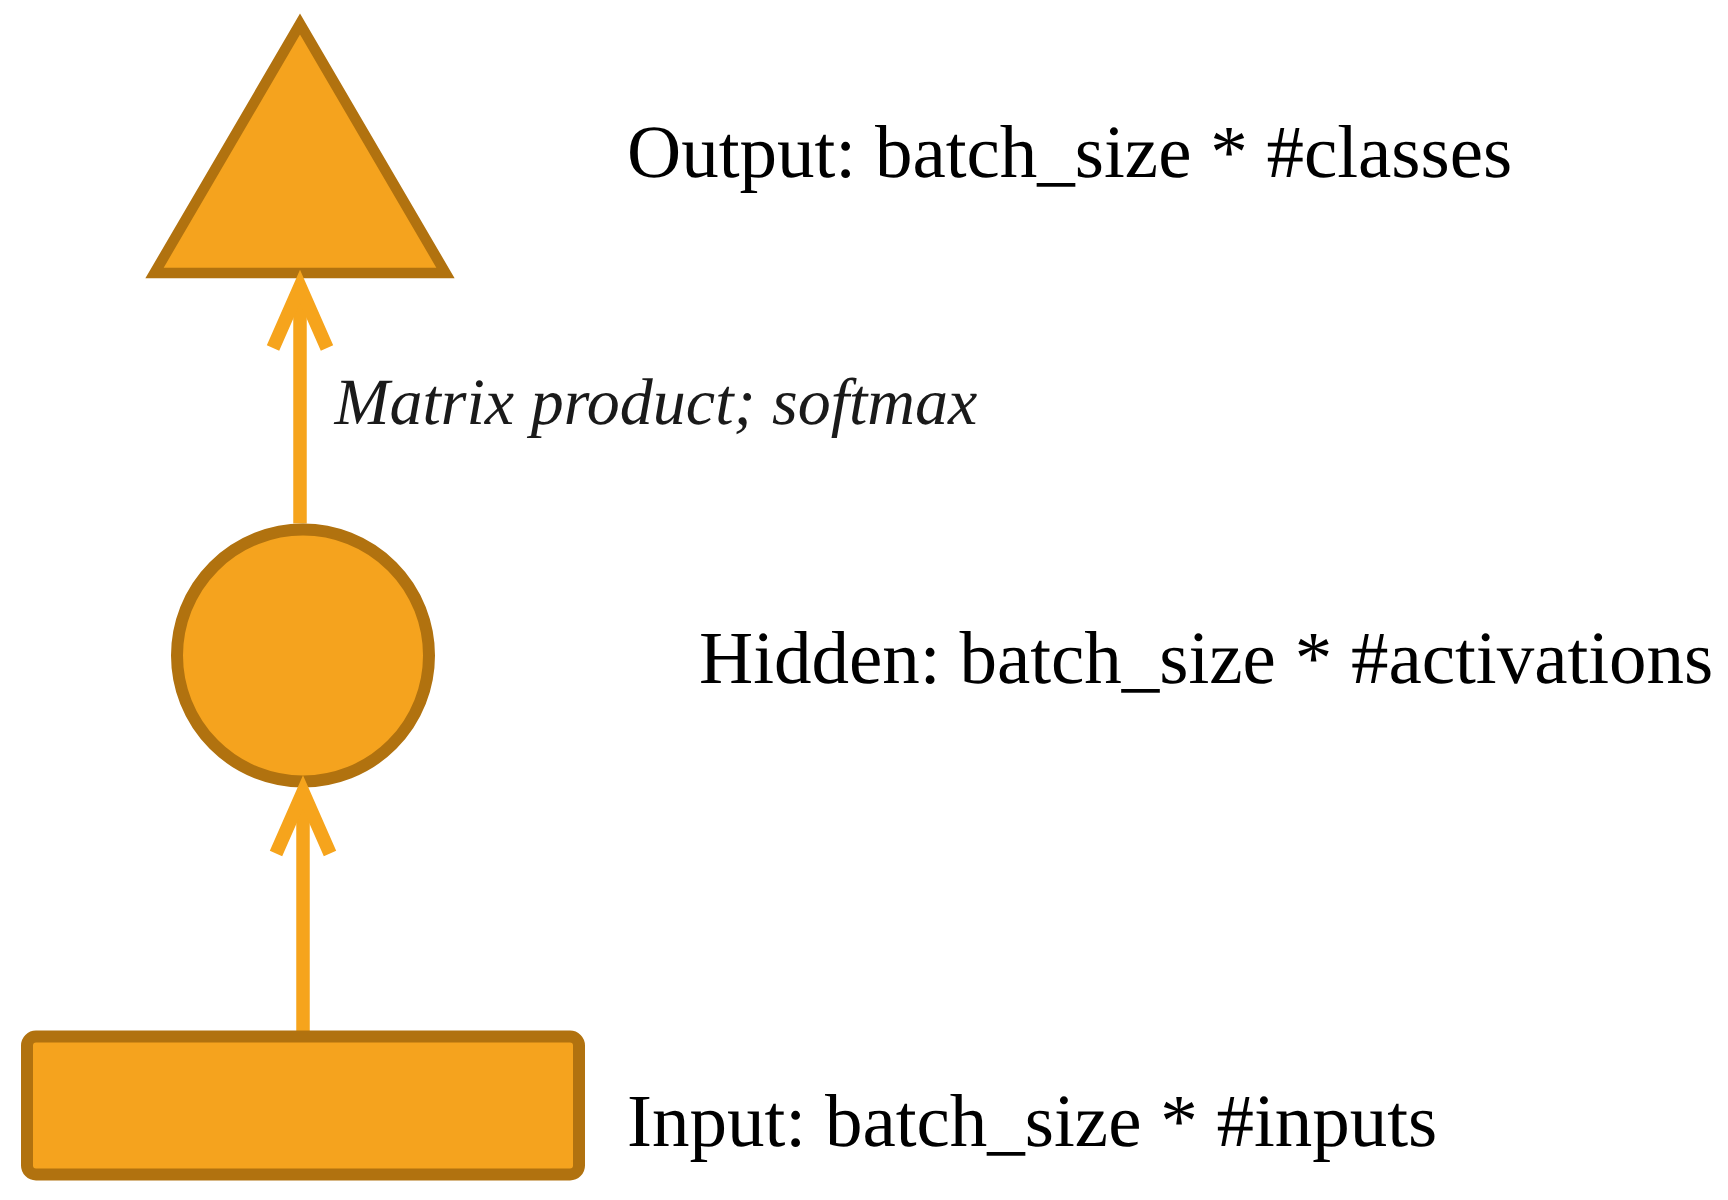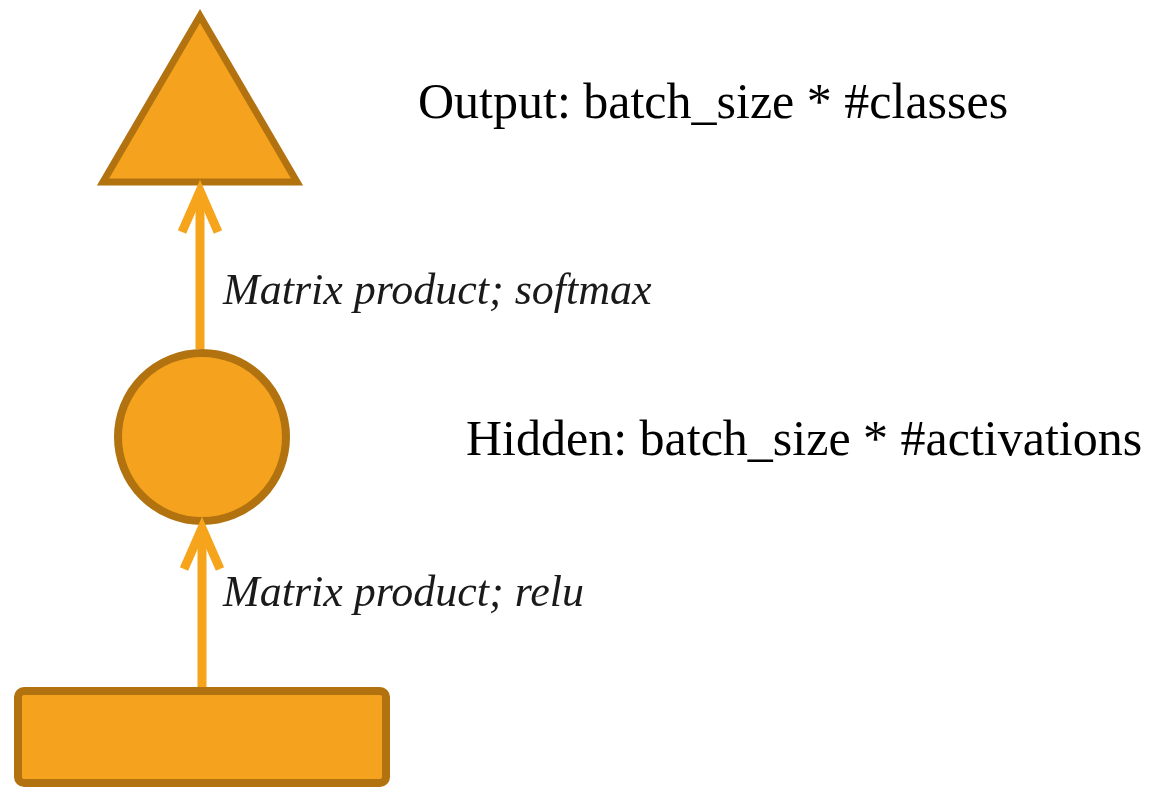--- a/index.html
+++ b/index.html
@@ -68,18 +68,18 @@
       <polyline class="arrow" points="184,569 202,528 220,569" stroke-width="9" stroke-linejoin="miter" stroke-linecap="butt"></polyline>
     </g>
 
     <rect class="shape" x="18" y="691" width="368" height="92" rx="6" ry="6" stroke-width="8"></rect>
   </svg>
 
   <div class="node-label" style="left:418px; top:101px;">Output: batch_size * #classes</div>
 
   <div class="node-label" style="left:418px; top:438px;margin-left:48px;">Hidden: batch_size * #activations</div>
 
+  <div class="node-label" style="left:418px; top:747px;">Input: batch_size * #inputs</div>
 
-  <div class="edge-label" style="left:223px; top:268px;margin-top:21px;">Matrix product; softmax</div>
+  <div class="edge-label" style="left:223px; top:268px;">Matrix product; softmax</div>
 
-  <div class="edge-label" style="left:223px; top:591px;">Matrix product; relu</div>
 
 </div>
 
 </body></html>

